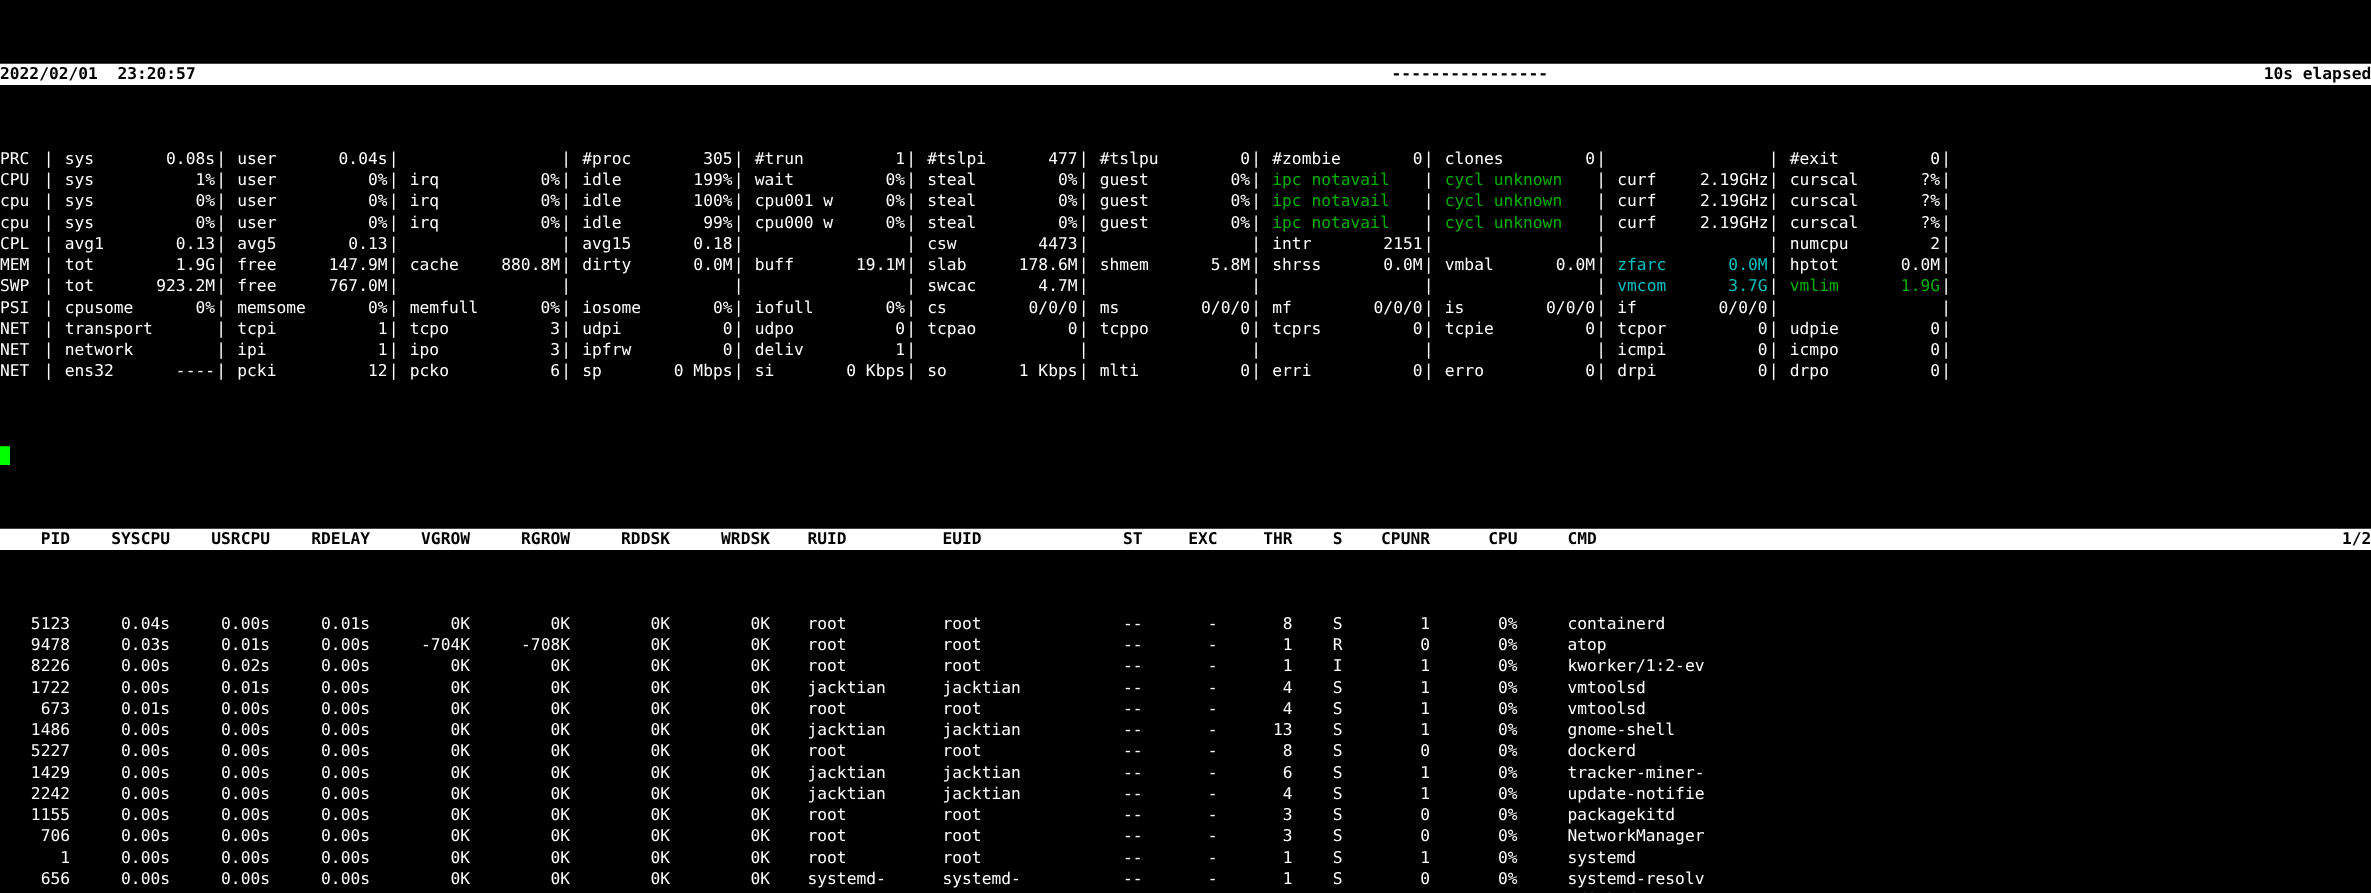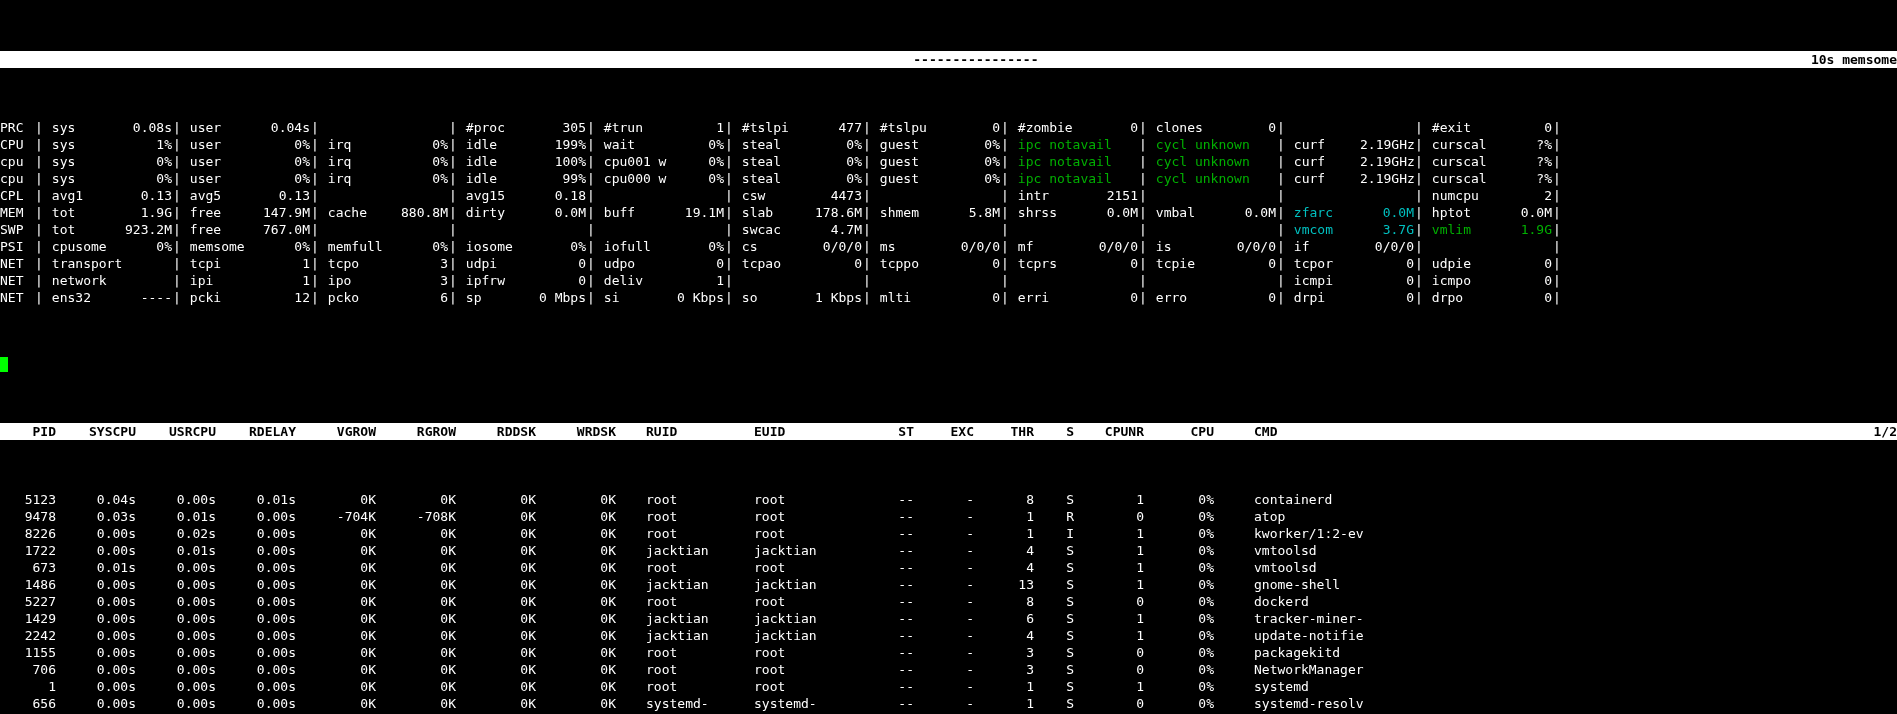--- a/index.html
+++ b/index.html
@@ -13,21 +13,21 @@
   .ar{text-align:right;}
   .al{text-align:left;}
   .fill{flex:1 1 auto;}
   .sep{width:10px;text-align:center;}
 </style>
 </head>
 <body>
 <div class="term">
 
 
-<div class="row hdrbar" id="topbar"><span class="cell fill"></span><span class="cell ar" style="width: 300px;">----------------</span><span class="cell fill"></span><span class="cell ar" style="width: 120px;">10s memsome</span></div>
+<div class="row hdrbar" id="topbar"><span class="cell al" style="width: 400px;">2022/02/01  23:20:57</span><span class="cell fill"></span><span class="cell ar" style="width: 300px;">----------------</span><span class="cell fill"></span><span class="cell ar" style="width: 120px;">10s elapsed</span></div>
 
 
 <div id="sysblock"><div class="row"><span class="cell al" style="width: 34px;">PRC</span><span class="cell sep">|</span><span class="cell" style="width: 128px; display: inline-flex;"><span class="al" style="width: 74px;"> sys</span><span class="ar" style="width: 54px;">0.08s</span></span><span class="cell sep">|</span><span class="cell" style="width: 128px; display: inline-flex;"><span class="al" style="width: 74px;"> user</span><span class="ar" style="width: 54px;">0.04s</span></span><span class="cell sep">|</span><span class="cell" style="width: 128px; display: inline-flex;"></span><span class="cell sep">|</span><span class="cell" style="width: 128px; display: inline-flex;"><span class="al" style="width: 74px;"> #proc</span><span class="ar" style="width: 54px;">305</span></span><span class="cell sep">|</span><span class="cell" style="width: 128px; display: inline-flex;"><span class="al" style="width: 74px;"> #trun</span><span class="ar" style="width: 54px;">1</span></span><span class="cell sep">|</span><span class="cell" style="width: 128px; display: inline-flex;"><span class="al" style="width: 74px;"> #tslpi</span><span class="ar" style="width: 54px;">477</span></span><span class="cell sep">|</span><span class="cell" style="width: 128px; display: inline-flex;"><span class="al" style="width: 74px;"> #tslpu</span><span class="ar" style="width: 54px;">0</span></span><span class="cell sep">|</span><span class="cell" style="width: 128px; display: inline-flex;"><span class="al" style="width: 74px;"> #zombie</span><span class="ar" style="width: 54px;">0</span></span><span class="cell sep">|</span><span class="cell" style="width: 128px; display: inline-flex;"><span class="al" style="width: 74px;"> clones</span><span class="ar" style="width: 54px;">0</span></span><span class="cell sep">|</span><span class="cell" style="width: 128px; display: inline-flex;"></span><span class="cell sep">|</span><span class="cell" style="width: 128px; display: inline-flex;"><span class="al" style="width: 74px;"> #exit</span><span class="ar" style="width: 54px;">0</span></span><span class="cell sep">|</span></div><div class="row"><span class="cell al" style="width: 34px;">CPU</span><span class="cell sep">|</span><span class="cell" style="width: 128px; display: inline-flex;"><span class="al" style="width: 74px;"> sys</span><span class="ar" style="width: 54px;">1%</span></span><span class="cell sep">|</span><span class="cell" style="width: 128px; display: inline-flex;"><span class="al" style="width: 74px;"> user</span><span class="ar" style="width: 54px;">0%</span></span><span class="cell sep">|</span><span class="cell" style="width: 128px; display: inline-flex;"><span class="al" style="width: 74px;"> irq</span><span class="ar" style="width: 54px;">0%</span></span><span class="cell sep">|</span><span class="cell" style="width: 128px; display: inline-flex;"><span class="al" style="width: 74px;"> idle</span><span class="ar" style="width: 54px;">199%</span></span><span class="cell sep">|</span><span class="cell" style="width: 128px; display: inline-flex;"><span class="al" style="width: 74px;"> wait</span><span class="ar" style="width: 54px;">0%</span></span><span class="cell sep">|</span><span class="cell" style="width: 128px; display: inline-flex;"><span class="al" style="width: 74px;"> steal</span><span class="ar" style="width: 54px;">0%</span></span><span class="cell sep">|</span><span class="cell" style="width: 128px; display: inline-flex;"><span class="al" style="width: 74px;"> guest</span><span class="ar" style="width: 54px;">0%</span></span><span class="cell sep">|</span><span class="cell" style="width: 128px; display: inline-flex;"><span class="al green" style="width: 74px;"> ipc notavail</span><span class="ar green" style="width: 54px;"></span></span><span class="cell sep">|</span><span class="cell" style="width: 128px; display: inline-flex;"><span class="al green" style="width: 74px;"> cycl unknown</span><span class="ar green" style="width: 54px;"></span></span><span class="cell sep">|</span><span class="cell" style="width: 128px; display: inline-flex;"><span class="al" style="width: 74px;"> curf</span><span class="ar" style="width: 54px;">2.19GHz</span></span><span class="cell sep">|</span><span class="cell" style="width: 128px; display: inline-flex;"><span class="al" style="width: 74px;"> curscal</span><span class="ar" style="width: 54px;">?%</span></span><span class="cell sep">|</span></div><div class="row"><span class="cell al" style="width: 34px;">cpu</span><span class="cell sep">|</span><span class="cell" style="width: 128px; display: inline-flex;"><span class="al" style="width: 74px;"> sys</span><span class="ar" style="width: 54px;">0%</span></span><span class="cell sep">|</span><span class="cell" style="width: 128px; display: inline-flex;"><span class="al" style="width: 74px;"> user</span><span class="ar" style="width: 54px;">0%</span></span><span class="cell sep">|</span><span class="cell" style="width: 128px; display: inline-flex;"><span class="al" style="width: 74px;"> irq</span><span class="ar" style="width: 54px;">0%</span></span><span class="cell sep">|</span><span class="cell" style="width: 128px; display: inline-flex;"><span class="al" style="width: 74px;"> idle</span><span class="ar" style="width: 54px;">100%</span></span><span class="cell sep">|</span><span class="cell" style="width: 128px; display: inline-flex;"><span class="al" style="width: 74px;"> cpu001 w</span><span class="ar" style="width: 54px;">0%</span></span><span class="cell sep">|</span><span class="cell" style="width: 128px; display: inline-flex;"><span class="al" style="width: 74px;"> steal</span><span class="ar" style="width: 54px;">0%</span></span><span class="cell sep">|</span><span class="cell" style="width: 128px; display: inline-flex;"><span class="al" style="width: 74px;"> guest</span><span class="ar" style="width: 54px;">0%</span></span><span class="cell sep">|</span><span class="cell" style="width: 128px; display: inline-flex;"><span class="al green" style="width: 74px;"> ipc notavail</span><span class="ar green" style="width: 54px;"></span></span><span class="cell sep">|</span><span class="cell" style="width: 128px; display: inline-flex;"><span class="al green" style="width: 74px;"> cycl unknown</span><span class="ar green" style="width: 54px;"></span></span><span class="cell sep">|</span><span class="cell" style="width: 128px; display: inline-flex;"><span class="al" style="width: 74px;"> curf</span><span class="ar" style="width: 54px;">2.19GHz</span></span><span class="cell sep">|</span><span class="cell" style="width: 128px; display: inline-flex;"><span class="al" style="width: 74px;"> curscal</span><span class="ar" style="width: 54px;">?%</span></span><span class="cell sep">|</span></div><div class="row"><span class="cell al" style="width: 34px;">cpu</span><span class="cell sep">|</span><span class="cell" style="width: 128px; display: inline-flex;"><span class="al" style="width: 74px;"> sys</span><span class="ar" style="width: 54px;">0%</span></span><span class="cell sep">|</span><span class="cell" style="width: 128px; display: inline-flex;"><span class="al" style="width: 74px;"> user</span><span class="ar" style="width: 54px;">0%</span></span><span class="cell sep">|</span><span class="cell" style="width: 128px; display: inline-flex;"><span class="al" style="width: 74px;"> irq</span><span class="ar" style="width: 54px;">0%</span></span><span class="cell sep">|</span><span class="cell" style="width: 128px; display: inline-flex;"><span class="al" style="width: 74px;"> idle</span><span class="ar" style="width: 54px;">99%</span></span><span class="cell sep">|</span><span class="cell" style="width: 128px; display: inline-flex;"><span class="al" style="width: 74px;"> cpu000 w</span><span class="ar" style="width: 54px;">0%</span></span><span class="cell sep">|</span><span class="cell" style="width: 128px; display: inline-flex;"><span class="al" style="width: 74px;"> steal</span><span class="ar" style="width: 54px;">0%</span></span><span class="cell sep">|</span><span class="cell" style="width: 128px; display: inline-flex;"><span class="al" style="width: 74px;"> guest</span><span class="ar" style="width: 54px;">0%</span></span><span class="cell sep">|</span><span class="cell" style="width: 128px; display: inline-flex;"><span class="al green" style="width: 74px;"> ipc notavail</span><span class="ar green" style="width: 54px;"></span></span><span class="cell sep">|</span><span class="cell" style="width: 128px; display: inline-flex;"><span class="al green" style="width: 74px;"> cycl unknown</span><span class="ar green" style="width: 54px;"></span></span><span class="cell sep">|</span><span class="cell" style="width: 128px; display: inline-flex;"><span class="al" style="width: 74px;"> curf</span><span class="ar" style="width: 54px;">2.19GHz</span></span><span class="cell sep">|</span><span class="cell" style="width: 128px; display: inline-flex;"><span class="al" style="width: 74px;"> curscal</span><span class="ar" style="width: 54px;">?%</span></span><span class="cell sep">|</span></div><div class="row"><span class="cell al" style="width: 34px;">CPL</span><span class="cell sep">|</span><span class="cell" style="width: 128px; display: inline-flex;"><span class="al" style="width: 74px;"> avg1</span><span class="ar" style="width: 54px;">0.13</span></span><span class="cell sep">|</span><span class="cell" style="width: 128px; display: inline-flex;"><span class="al" style="width: 74px;"> avg5</span><span class="ar" style="width: 54px;">0.13</span></span><span class="cell sep">|</span><span class="cell" style="width: 128px; display: inline-flex;"></span><span class="cell sep">|</span><span class="cell" style="width: 128px; display: inline-flex;"><span class="al" style="width: 74px;"> avg15</span><span class="ar" style="width: 54px;">0.18</span></span><span class="cell sep">|</span><span class="cell" style="width: 128px; display: inline-flex;"></span><span class="cell sep">|</span><span class="cell" style="width: 128px; display: inline-flex;"><span class="al" style="width: 74px;"> csw</span><span class="ar" style="width: 54px;">4473</span></span><span class="cell sep">|</span><span class="cell" style="width: 128px; display: inline-flex;"></span><span class="cell sep">|</span><span class="cell" style="width: 128px; display: inline-flex;"><span class="al" style="width: 74px;"> intr</span><span class="ar" style="width: 54px;">2151</span></span><span class="cell sep">|</span><span class="cell" style="width: 128px; display: inline-flex;"></span><span class="cell sep">|</span><span class="cell" style="width: 128px; display: inline-flex;"></span><span class="cell sep">|</span><span class="cell" style="width: 128px; display: inline-flex;"><span class="al" style="width: 74px;"> numcpu</span><span class="ar" style="width: 54px;">2</span></span><span class="cell sep">|</span></div><div class="row"><span class="cell al" style="width: 34px;">MEM</span><span class="cell sep">|</span><span class="cell" style="width: 128px; display: inline-flex;"><span class="al" style="width: 74px;"> tot</span><span class="ar" style="width: 54px;">1.9G</span></span><span class="cell sep">|</span><span class="cell" style="width: 128px; display: inline-flex;"><span class="al" style="width: 74px;"> free</span><span class="ar" style="width: 54px;">147.9M</span></span><span class="cell sep">|</span><span class="cell" style="width: 128px; display: inline-flex;"><span class="al" style="width: 74px;"> cache</span><span class="ar" style="width: 54px;">880.8M</span></span><span class="cell sep">|</span><span class="cell" style="width: 128px; display: inline-flex;"><span class="al" style="width: 74px;"> dirty</span><span class="ar" style="width: 54px;">0.0M</span></span><span class="cell sep">|</span><span class="cell" style="width: 128px; display: inline-flex;"><span class="al" style="width: 74px;"> buff</span><span class="ar" style="width: 54px;">19.1M</span></span><span class="cell sep">|</span><span class="cell" style="width: 128px; display: inline-flex;"><span class="al" style="width: 74px;"> slab</span><span class="ar" style="width: 54px;">178.6M</span></span><span class="cell sep">|</span><span class="cell" style="width: 128px; display: inline-flex;"><span class="al" style="width: 74px;"> shmem</span><span class="ar" style="width: 54px;">5.8M</span></span><span class="cell sep">|</span><span class="cell" style="width: 128px; display: inline-flex;"><span class="al" style="width: 74px;"> shrss</span><span class="ar" style="width: 54px;">0.0M</span></span><span class="cell sep">|</span><span class="cell" style="width: 128px; display: inline-flex;"><span class="al" style="width: 74px;"> vmbal</span><span class="ar" style="width: 54px;">0.0M</span></span><span class="cell sep">|</span><span class="cell" style="width: 128px; display: inline-flex;"><span class="al cyan" style="width: 74px;"> zfarc</span><span class="ar cyan" style="width: 54px;">0.0M</span></span><span class="cell sep">|</span><span class="cell" style="width: 128px; display: inline-flex;"><span class="al" style="width: 74px;"> hptot</span><span class="ar" style="width: 54px;">0.0M</span></span><span class="cell sep">|</span></div><div class="row"><span class="cell al" style="width: 34px;">SWP</span><span class="cell sep">|</span><span class="cell" style="width: 128px; display: inline-flex;"><span class="al" style="width: 74px;"> tot</span><span class="ar" style="width: 54px;">923.2M</span></span><span class="cell sep">|</span><span class="cell" style="width: 128px; display: inline-flex;"><span class="al" style="width: 74px;"> free</span><span class="ar" style="width: 54px;">767.0M</span></span><span class="cell sep">|</span><span class="cell" style="width: 128px; display: inline-flex;"></span><span class="cell sep">|</span><span class="cell" style="width: 128px; display: inline-flex;"></span><span class="cell sep">|</span><span class="cell" style="width: 128px; display: inline-flex;"></span><span class="cell sep">|</span><span class="cell" style="width: 128px; display: inline-flex;"><span class="al" style="width: 74px;"> swcac</span><span class="ar" style="width: 54px;">4.7M</span></span><span class="cell sep">|</span><span class="cell" style="width: 128px; display: inline-flex;"></span><span class="cell sep">|</span><span class="cell" style="width: 128px; display: inline-flex;"></span><span class="cell sep">|</span><span class="cell" style="width: 128px; display: inline-flex;"></span><span class="cell sep">|</span><span class="cell" style="width: 128px; display: inline-flex;"><span class="al cyan" style="width: 74px;"> vmcom</span><span class="ar cyan" style="width: 54px;">3.7G</span></span><span class="cell sep">|</span><span class="cell" style="width: 128px; display: inline-flex;"><span class="al green" style="width: 74px;"> vmlim</span><span class="ar green" style="width: 54px;">1.9G</span></span><span class="cell sep">|</span></div><div class="row"><span class="cell al" style="width: 34px;">PSI</span><span class="cell sep">|</span><span class="cell" style="width: 128px; display: inline-flex;"><span class="al" style="width: 74px;"> cpusome</span><span class="ar" style="width: 54px;">0%</span></span><span class="cell sep">|</span><span class="cell" style="width: 128px; display: inline-flex;"><span class="al" style="width: 74px;"> memsome</span><span class="ar" style="width: 54px;">0%</span></span><span class="cell sep">|</span><span class="cell" style="width: 128px; display: inline-flex;"><span class="al" style="width: 74px;"> memfull</span><span class="ar" style="width: 54px;">0%</span></span><span class="cell sep">|</span><span class="cell" style="width: 128px; display: inline-flex;"><span class="al" style="width: 74px;"> iosome</span><span class="ar" style="width: 54px;">0%</span></span><span class="cell sep">|</span><span class="cell" style="width: 128px; display: inline-flex;"><span class="al" style="width: 74px;"> iofull</span><span class="ar" style="width: 54px;">0%</span></span><span class="cell sep">|</span><span class="cell" style="width: 128px; display: inline-flex;"><span class="al" style="width: 74px;"> cs</span><span class="ar" style="width: 54px;">0/0/0</span></span><span class="cell sep">|</span><span class="cell" style="width: 128px; display: inline-flex;"><span class="al" style="width: 74px;"> ms</span><span class="ar" style="width: 54px;">0/0/0</span></span><span class="cell sep">|</span><span class="cell" style="width: 128px; display: inline-flex;"><span class="al" style="width: 74px;"> mf</span><span class="ar" style="width: 54px;">0/0/0</span></span><span class="cell sep">|</span><span class="cell" style="width: 128px; display: inline-flex;"><span class="al" style="width: 74px;"> is</span><span class="ar" style="width: 54px;">0/0/0</span></span><span class="cell sep">|</span><span class="cell" style="width: 128px; display: inline-flex;"><span class="al" style="width: 74px;"> if</span><span class="ar" style="width: 54px;">0/0/0</span></span><span class="cell sep">|</span><span class="cell" style="width: 128px; display: inline-flex;"></span><span class="cell sep">|</span></div><div class="row"><span class="cell al" style="width: 34px;">NET</span><span class="cell sep">|</span><span class="cell" style="width: 128px; display: inline-flex;"><span class="al" style="width: 74px;"> transport</span><span class="ar" style="width: 54px;"></span></span><span class="cell sep">|</span><span class="cell" style="width: 128px; display: inline-flex;"><span class="al" style="width: 74px;"> tcpi</span><span class="ar" style="width: 54px;">1</span></span><span class="cell sep">|</span><span class="cell" style="width: 128px; display: inline-flex;"><span class="al" style="width: 74px;"> tcpo</span><span class="ar" style="width: 54px;">3</span></span><span class="cell sep">|</span><span class="cell" style="width: 128px; display: inline-flex;"><span class="al" style="width: 74px;"> udpi</span><span class="ar" style="width: 54px;">0</span></span><span class="cell sep">|</span><span class="cell" style="width: 128px; display: inline-flex;"><span class="al" style="width: 74px;"> udpo</span><span class="ar" style="width: 54px;">0</span></span><span class="cell sep">|</span><span class="cell" style="width: 128px; display: inline-flex;"><span class="al" style="width: 74px;"> tcpao</span><span class="ar" style="width: 54px;">0</span></span><span class="cell sep">|</span><span class="cell" style="width: 128px; display: inline-flex;"><span class="al" style="width: 74px;"> tcppo</span><span class="ar" style="width: 54px;">0</span></span><span class="cell sep">|</span><span class="cell" style="width: 128px; display: inline-flex;"><span class="al" style="width: 74px;"> tcprs</span><span class="ar" style="width: 54px;">0</span></span><span class="cell sep">|</span><span class="cell" style="width: 128px; display: inline-flex;"><span class="al" style="width: 74px;"> tcpie</span><span class="ar" style="width: 54px;">0</span></span><span class="cell sep">|</span><span class="cell" style="width: 128px; display: inline-flex;"><span class="al" style="width: 74px;"> tcpor</span><span class="ar" style="width: 54px;">0</span></span><span class="cell sep">|</span><span class="cell" style="width: 128px; display: inline-flex;"><span class="al" style="width: 74px;"> udpie</span><span class="ar" style="width: 54px;">0</span></span><span class="cell sep">|</span></div><div class="row"><span class="cell al" style="width: 34px;">NET</span><span class="cell sep">|</span><span class="cell" style="width: 128px; display: inline-flex;"><span class="al" style="width: 74px;"> network</span><span class="ar" style="width: 54px;"></span></span><span class="cell sep">|</span><span class="cell" style="width: 128px; display: inline-flex;"><span class="al" style="width: 74px;"> ipi</span><span class="ar" style="width: 54px;">1</span></span><span class="cell sep">|</span><span class="cell" style="width: 128px; display: inline-flex;"><span class="al" style="width: 74px;"> ipo</span><span class="ar" style="width: 54px;">3</span></span><span class="cell sep">|</span><span class="cell" style="width: 128px; display: inline-flex;"><span class="al" style="width: 74px;"> ipfrw</span><span class="ar" style="width: 54px;">0</span></span><span class="cell sep">|</span><span class="cell" style="width: 128px; display: inline-flex;"><span class="al" style="width: 74px;"> deliv</span><span class="ar" style="width: 54px;">1</span></span><span class="cell sep">|</span><span class="cell" style="width: 128px; display: inline-flex;"></span><span class="cell sep">|</span><span class="cell" style="width: 128px; display: inline-flex;"></span><span class="cell sep">|</span><span class="cell" style="width: 128px; display: inline-flex;"></span><span class="cell sep">|</span><span class="cell" style="width: 128px; display: inline-flex;"></span><span class="cell sep">|</span><span class="cell" style="width: 128px; display: inline-flex;"><span class="al" style="width: 74px;"> icmpi</span><span class="ar" style="width: 54px;">0</span></span><span class="cell sep">|</span><span class="cell" style="width: 128px; display: inline-flex;"><span class="al" style="width: 74px;"> icmpo</span><span class="ar" style="width: 54px;">0</span></span><span class="cell sep">|</span></div><div class="row"><span class="cell al" style="width: 34px;">NET</span><span class="cell sep">|</span><span class="cell" style="width: 128px; display: inline-flex;"><span class="al" style="width: 74px;"> ens32</span><span class="ar" style="width: 54px;">----</span></span><span class="cell sep">|</span><span class="cell" style="width: 128px; display: inline-flex;"><span class="al" style="width: 74px;"> pcki</span><span class="ar" style="width: 54px;">12</span></span><span class="cell sep">|</span><span class="cell" style="width: 128px; display: inline-flex;"><span class="al" style="width: 74px;"> pcko</span><span class="ar" style="width: 54px;">6</span></span><span class="cell sep">|</span><span class="cell" style="width: 128px; display: inline-flex;"><span class="al" style="width: 74px;"> sp</span><span class="ar" style="width: 54px;">0 Mbps</span></span><span class="cell sep">|</span><span class="cell" style="width: 128px; display: inline-flex;"><span class="al" style="width: 74px;"> si</span><span class="ar" style="width: 54px;">0 Kbps</span></span><span class="cell sep">|</span><span class="cell" style="width: 128px; display: inline-flex;"><span class="al" style="width: 74px;"> so</span><span class="ar" style="width: 54px;">1 Kbps</span></span><span class="cell sep">|</span><span class="cell" style="width: 128px; display: inline-flex;"><span class="al" style="width: 74px;"> mlti</span><span class="ar" style="width: 54px;">0</span></span><span class="cell sep">|</span><span class="cell" style="width: 128px; display: inline-flex;"><span class="al" style="width: 74px;"> erri</span><span class="ar" style="width: 54px;">0</span></span><span class="cell sep">|</span><span class="cell" style="width: 128px; display: inline-flex;"><span class="al" style="width: 74px;"> erro</span><span class="ar" style="width: 54px;">0</span></span><span class="cell sep">|</span><span class="cell" style="width: 128px; display: inline-flex;"><span class="al" style="width: 74px;"> drpi</span><span class="ar" style="width: 54px;">0</span></span><span class="cell sep">|</span><span class="cell" style="width: 128px; display: inline-flex;"><span class="al" style="width: 74px;"> drpo</span><span class="ar" style="width: 54px;">0</span></span><span class="cell sep">|</span></div></div>
 
 
 <div class="row"><span class="cursor"></span></div>
 
 
 <div class="row hdrbar" id="prochdr"><span class="cell ar" style="width: 56px;">PID</span><span class="cell ar" style="width: 80px;">SYSCPU</span><span class="cell ar" style="width: 80px;">USRCPU</span><span class="cell ar" style="width: 80px;">RDELAY</span><span class="cell ar" style="width: 80px;">VGROW</span><span class="cell ar" style="width: 80px;">RGROW</span><span class="cell ar" style="width: 80px;">RDDSK</span><span class="cell ar" style="width: 80px;">WRDSK</span><span class="cell al" style="width: 88px; padding-left: 30px;">RUID</span><span class="cell al" style="width: 100px; padding-left: 20px;">EUID</span><span class="cell ar" style="width: 60px;">ST</span><span class="cell ar" style="width: 60px;">EXC</span><span class="cell ar" style="width: 60px;">THR</span><span class="cell ar" style="width: 40px;">S</span><span class="cell ar" style="width: 70px;">CPUNR</span><span class="cell ar" style="width: 70px;">CPU</span><span class="cell al" style="width: 140px; padding-left: 40px;">CMD</span><span class="cell fill"></span><span class="cell ar" style="width: 40px;">1/2</span></div>
 

